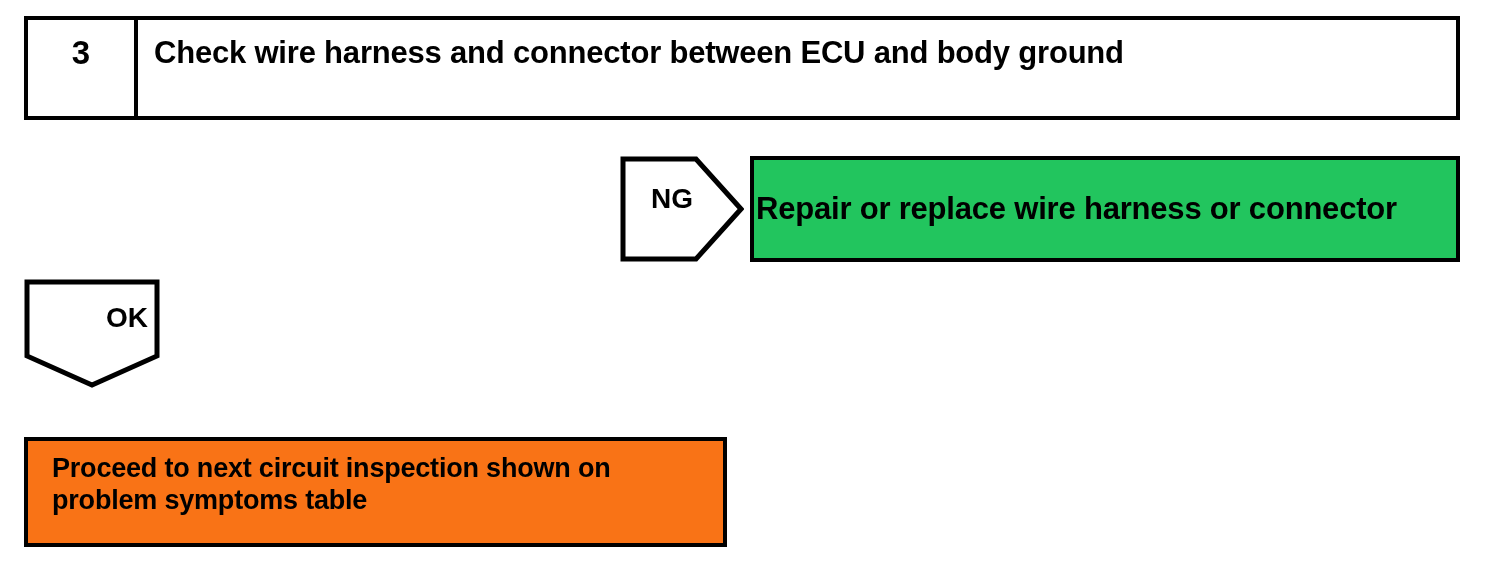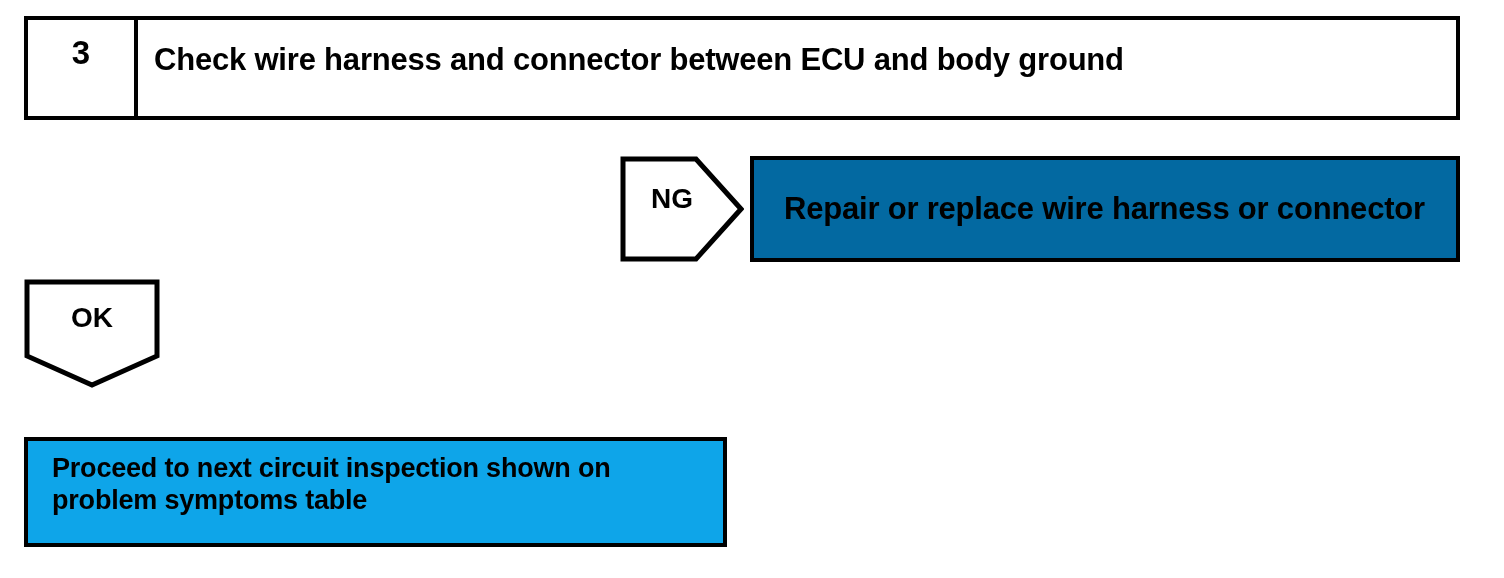--- a/index.html
+++ b/index.html
@@ -49,21 +49,21 @@
   .step-number-text {
     font-size: 33px;
     font-weight: bold;
     line-height: 1;
     letter-spacing: 0px;
   }
   .step-desc-cell {
     flex: 1;
     display: flex;
     align-items: flex-start;
-    padding: 22px 0 0 16px;
+    padding: 15px 0 0 16px;
     box-sizing: border-box;
   }
   .step-desc-text {
     font-size: 31px;
     font-weight: bold;
     line-height: 1.15;
     letter-spacing: -0.2px;
     white-space: nowrap;
   }
 
@@ -96,24 +96,24 @@
 
   
   .repair-box {
     position: absolute;
     left: 750px;
     top: 156px;
     width: 710px;
     height: 106px;
     border: 4px solid #000000;
     box-sizing: border-box;
-    background: #0369a1;
+    background: #22c55e;
     display: flex;
     align-items: center;
-    padding-left: 30px;
+    padding-left: 2px;
   }
   .repair-text {
     font-size: 31px;
     font-weight: bold;
     line-height: 1.15;
     letter-spacing: -0.2px;
     white-space: nowrap;
   }
 
   
@@ -134,32 +134,33 @@
     left: 24px;
     top: 279px;
     width: 136px;
     height: 78px;
     display: flex;
     align-items: center;
     justify-content: center;
     font-size: 28px;
     font-weight: bold;
     letter-spacing: 0px;
+    padding-left: 35px;
   }
 
   
   .proceed-box {
     position: absolute;
     left: 24px;
     top: 437px;
     width: 703px;
     height: 110px;
     border: 4px solid #000000;
     box-sizing: border-box;
-    background: #0ea5e9;
+    background: #f97316;
     padding: 12px 0 0 24px;
   }
   .proceed-text {
     font-size: 27px;
     font-weight: bold;
     line-height: 1.18;
     letter-spacing: -0.2px;
     white-space: pre-line;
   }
 </style>

